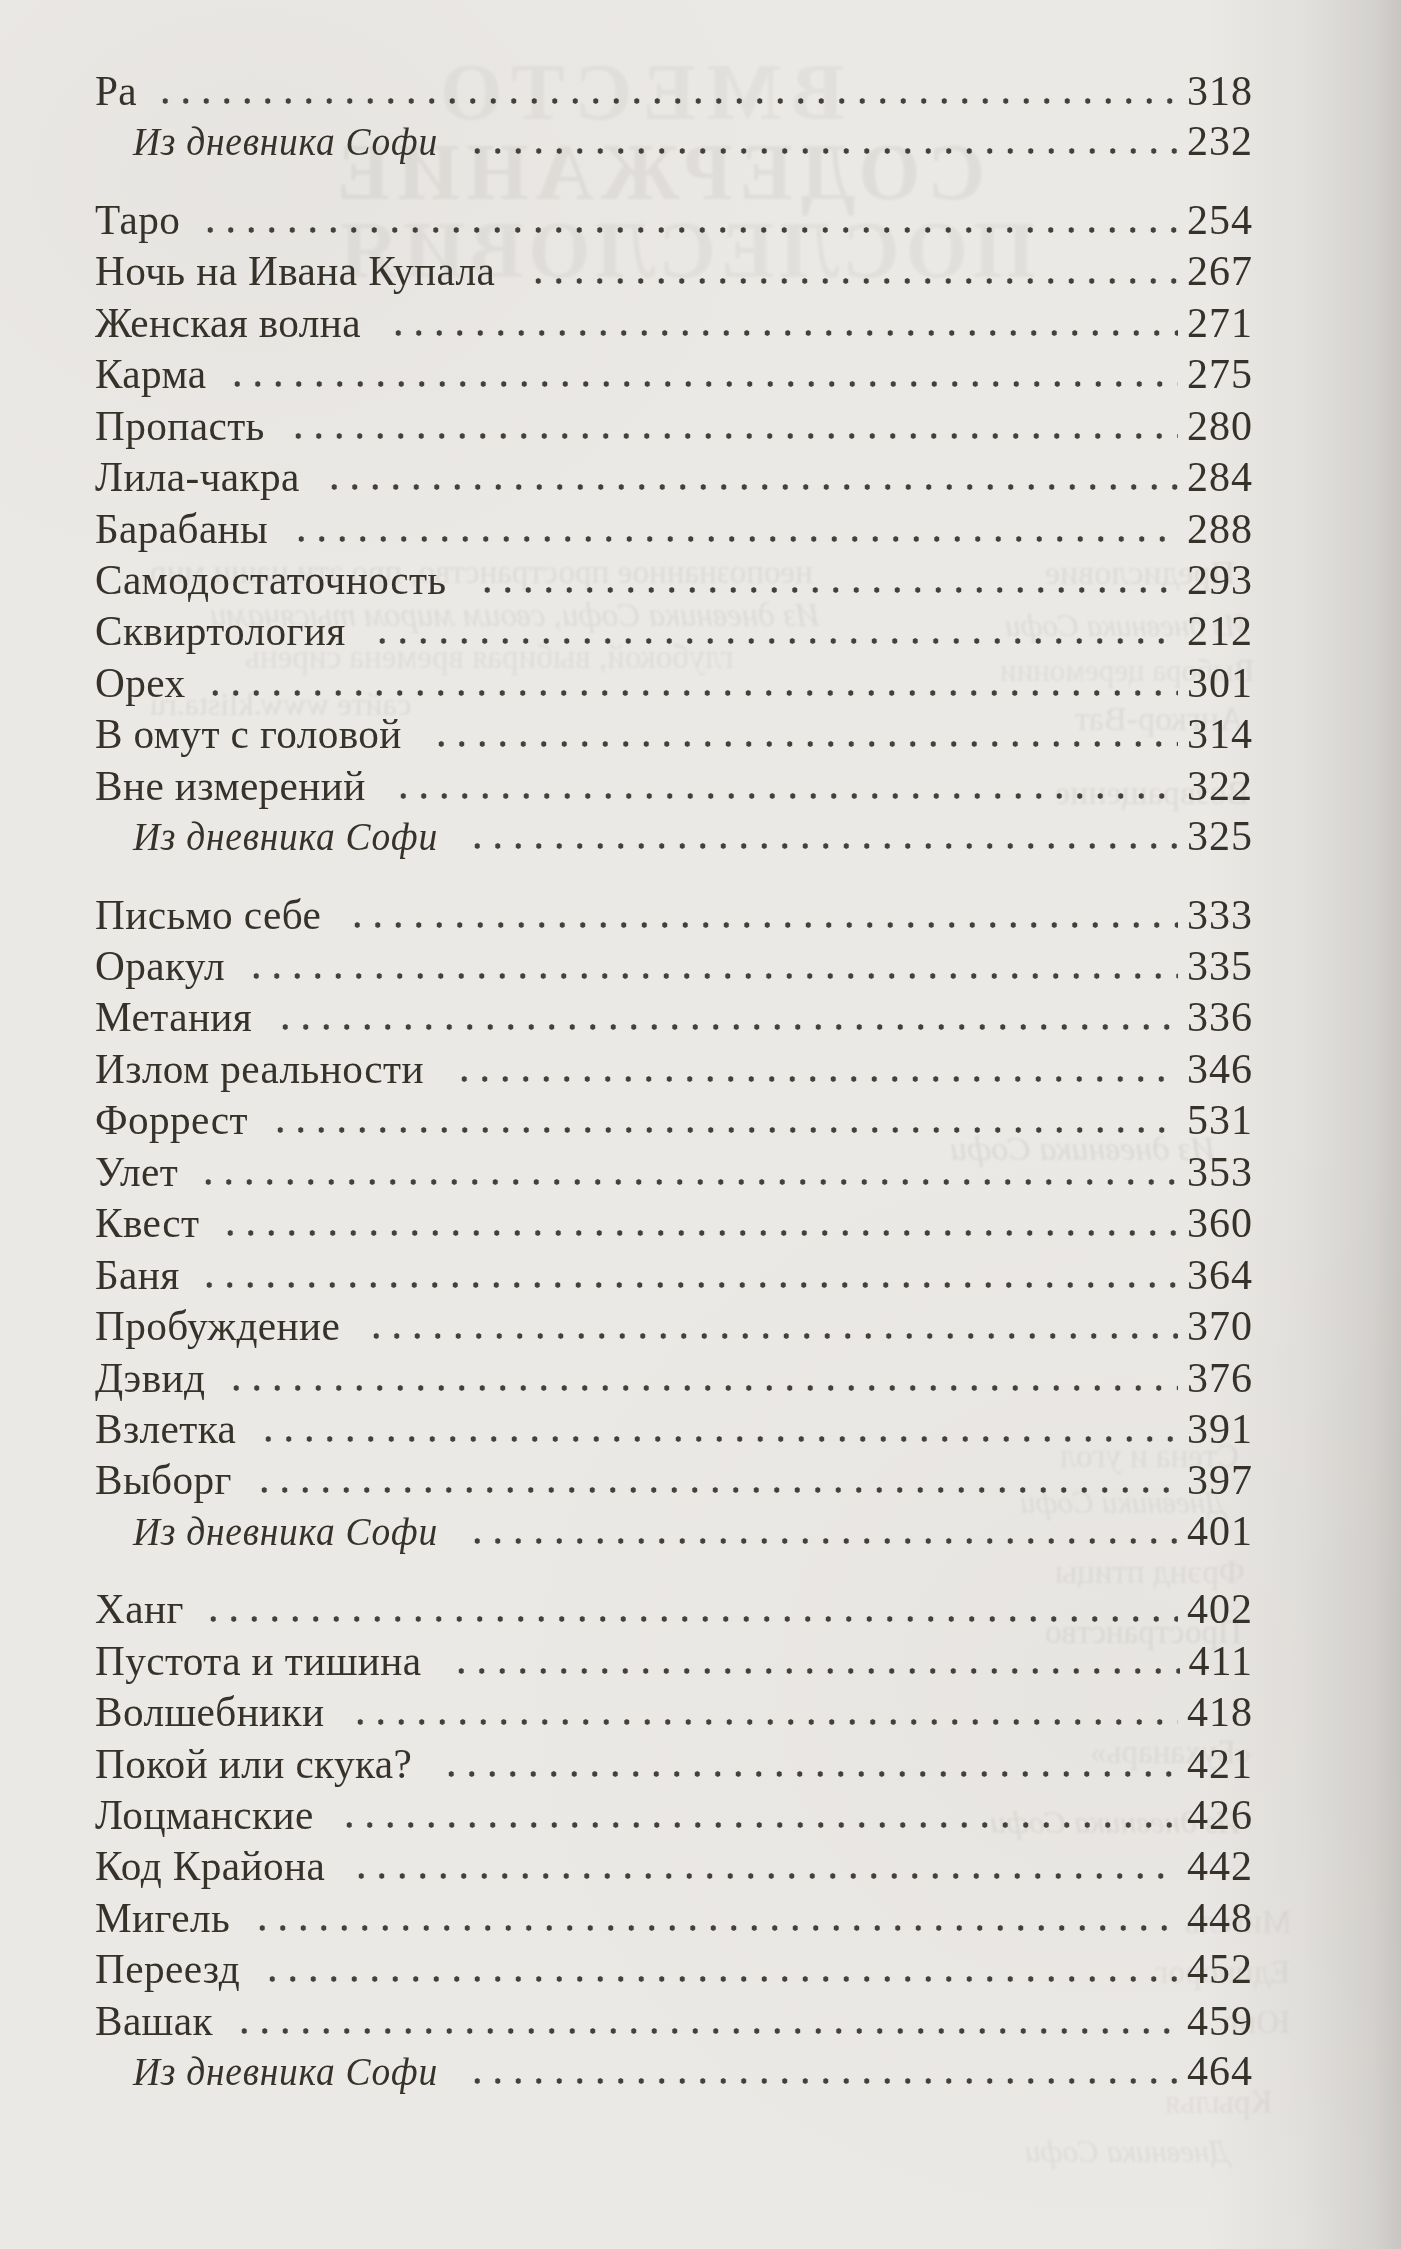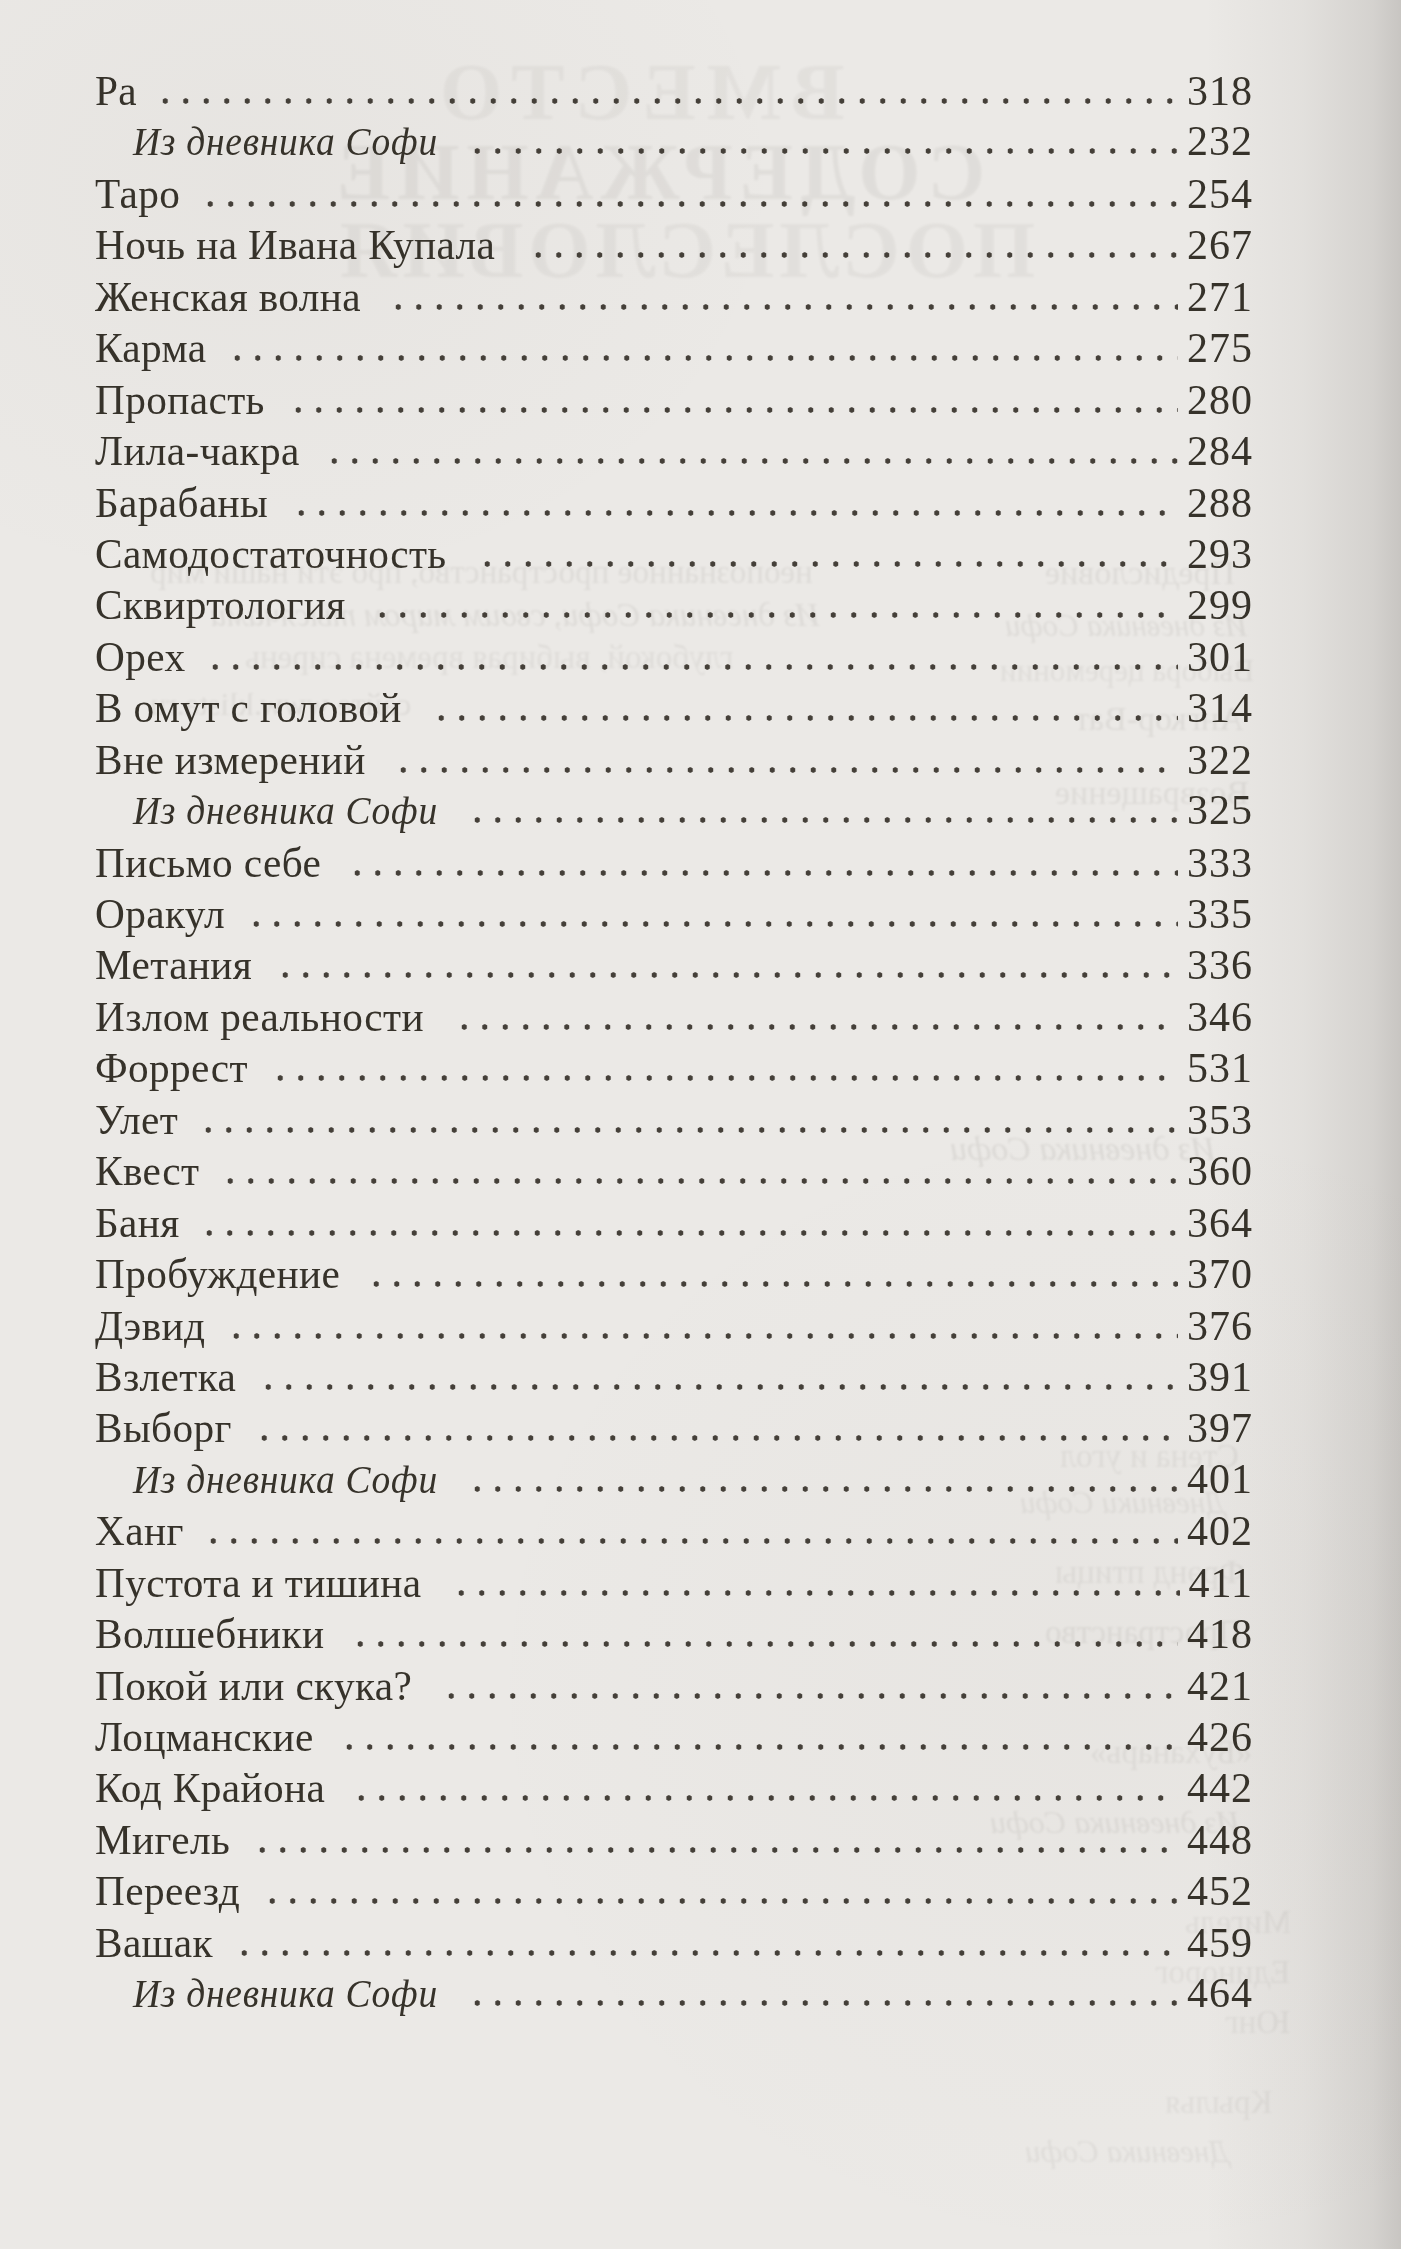--- a/index.html
+++ b/index.html
@@ -43,21 +43,21 @@
     width:1158px;
     padding-top:69px;
     z-index:2;
     color:#36322a;
   }
   .toc-row{
     display:flex;
     align-items:baseline;
     height:51.45px;
   }
-  .toc-row.gap{ }
+  .toc-row.gap{ margin-top:26px; }
   .toc-title{
     font-size:43px;
     line-height:1;
     letter-spacing:.4px;
     white-space:nowrap;
     transform:scaleX(.96);
     transform-origin:left bottom;
   }
   .toc-row.diary .toc-title{
     font-style:italic;
@@ -158,21 +158,21 @@
     <span class="toc-num">288</span>
   </div>
       <div class="toc-row">
     <span class="toc-title">Самодостаточность</span>
     <span class="toc-leader"></span>
     <span class="toc-num">293</span>
   </div>
       <div class="toc-row">
     <span class="toc-title">Сквиртология</span>
     <span class="toc-leader"></span>
-    <span class="toc-num">299</span>
+    <span class="toc-num">212</span>
   </div>
       <div class="toc-row">
     <span class="toc-title">Орех</span>
     <span class="toc-leader"></span>
     <span class="toc-num">301</span>
   </div>
       <div class="toc-row">
     <span class="toc-title">В омут с головой</span>
     <span class="toc-leader"></span>
     <span class="toc-num">314</span>

